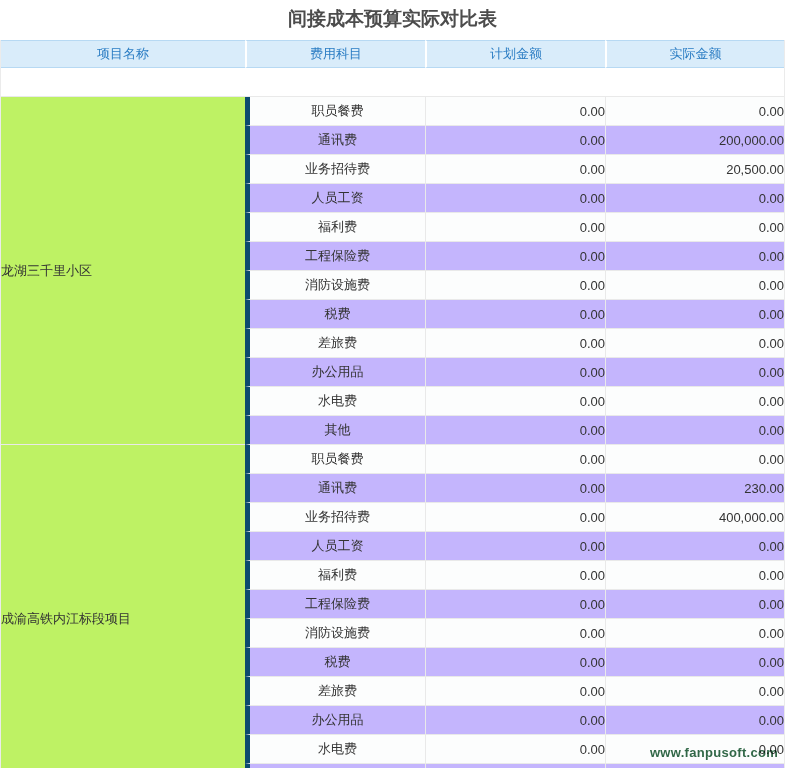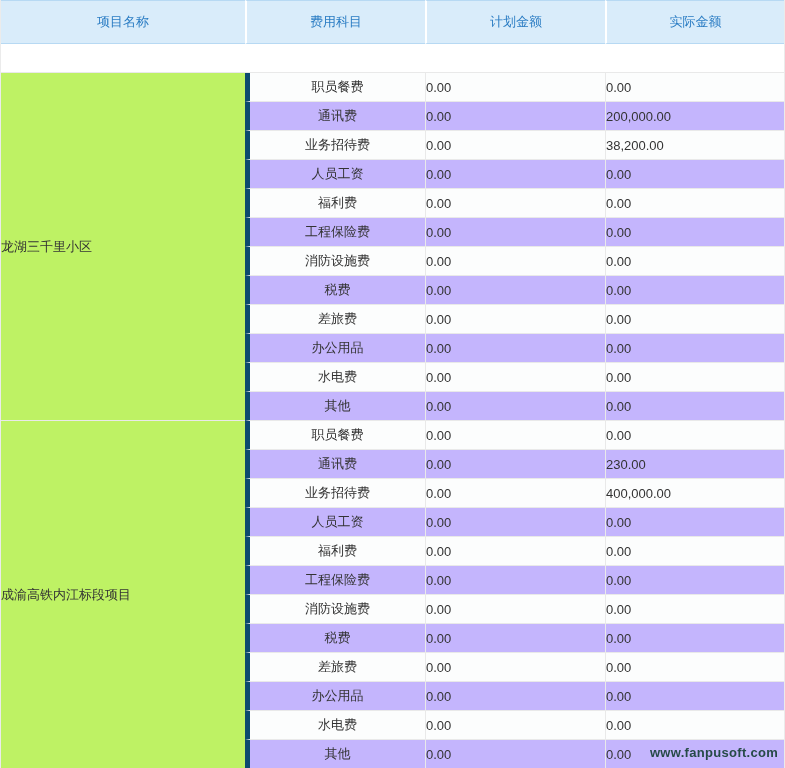--- a/index.html
+++ b/index.html
@@ -38,21 +38,21 @@
   }
   table.grid th {
     height: 26px;
     background: #d9ecfa;
     color: #2a7cc3;
     font-size: 13px;
     font-weight: normal;
     text-align: center;
     border-top: 1px solid #b7d9f3;
     border-bottom: 1px solid #b7d9f3;
-    padding: 8px;
+    padding: 0;
     overflow: hidden;
     white-space: nowrap;
   }
   table.grid th + th { border-left: 2px solid #ffffff; }
   tr.gap-row td {
     height: 3px;
     padding: 0;
     background: #ffffff;
     border-bottom: 1px solid #e9e9e9;
   }
@@ -70,20 +70,21 @@
     text-align: left;
     vertical-align: middle;
     color: #3d8ce0;
     cursor: pointer;
   }
   td.cat-cell {
     text-align: center;
     border-left: 5px solid #0c4a6e;
   }
   td.amt-cell {
+    text-align: right;
     padding-right: 10px;
     border-left: 1px solid #e9e9e9;
   }
   tr.row-light td.data-cell { background: #fcfdfd; }
   tr.row-gray  td.data-cell { background: #c4b5fd; }
 
   .watermark {
     position: absolute;
     right: 2px;
     bottom: 8px;
@@ -112,20 +113,21 @@
     text-align: center;
     margin-top: -3px;
     letter-spacing: 0.3px;
   }
 </style>
 </head>
 <body>
 
 <div class="page">
 
+  <div class="page-title">间接成本预算实际对比表</div>
 
   <div class="grid-wrap">
     <table class="grid">
       <colgroup>
         <col style="width:244px">
           <col style="width:180px">
           <col style="width:180px">
           <col>
       </colgroup>
       <thead>
@@ -147,21 +149,21 @@
             <td class="amt-cell data-cell">0.00</td>
           </tr>
           <tr class="row-gray">
             <td class="cat-cell data-cell">通讯费</td>
             <td class="amt-cell data-cell">0.00</td>
             <td class="amt-cell data-cell">200,000.00</td>
           </tr>
           <tr class="row-light">
             <td class="cat-cell data-cell">业务招待费</td>
             <td class="amt-cell data-cell">0.00</td>
-            <td class="amt-cell data-cell">38,200.00</td>
+            <td class="amt-cell data-cell">20,500.00</td>
           </tr>
           <tr class="row-gray">
             <td class="cat-cell data-cell">人员工资</td>
             <td class="amt-cell data-cell">0.00</td>
             <td class="amt-cell data-cell">0.00</td>
           </tr>
           <tr class="row-light">
             <td class="cat-cell data-cell">福利费</td>
             <td class="amt-cell data-cell">0.00</td>
             <td class="amt-cell data-cell">0.00</td>

